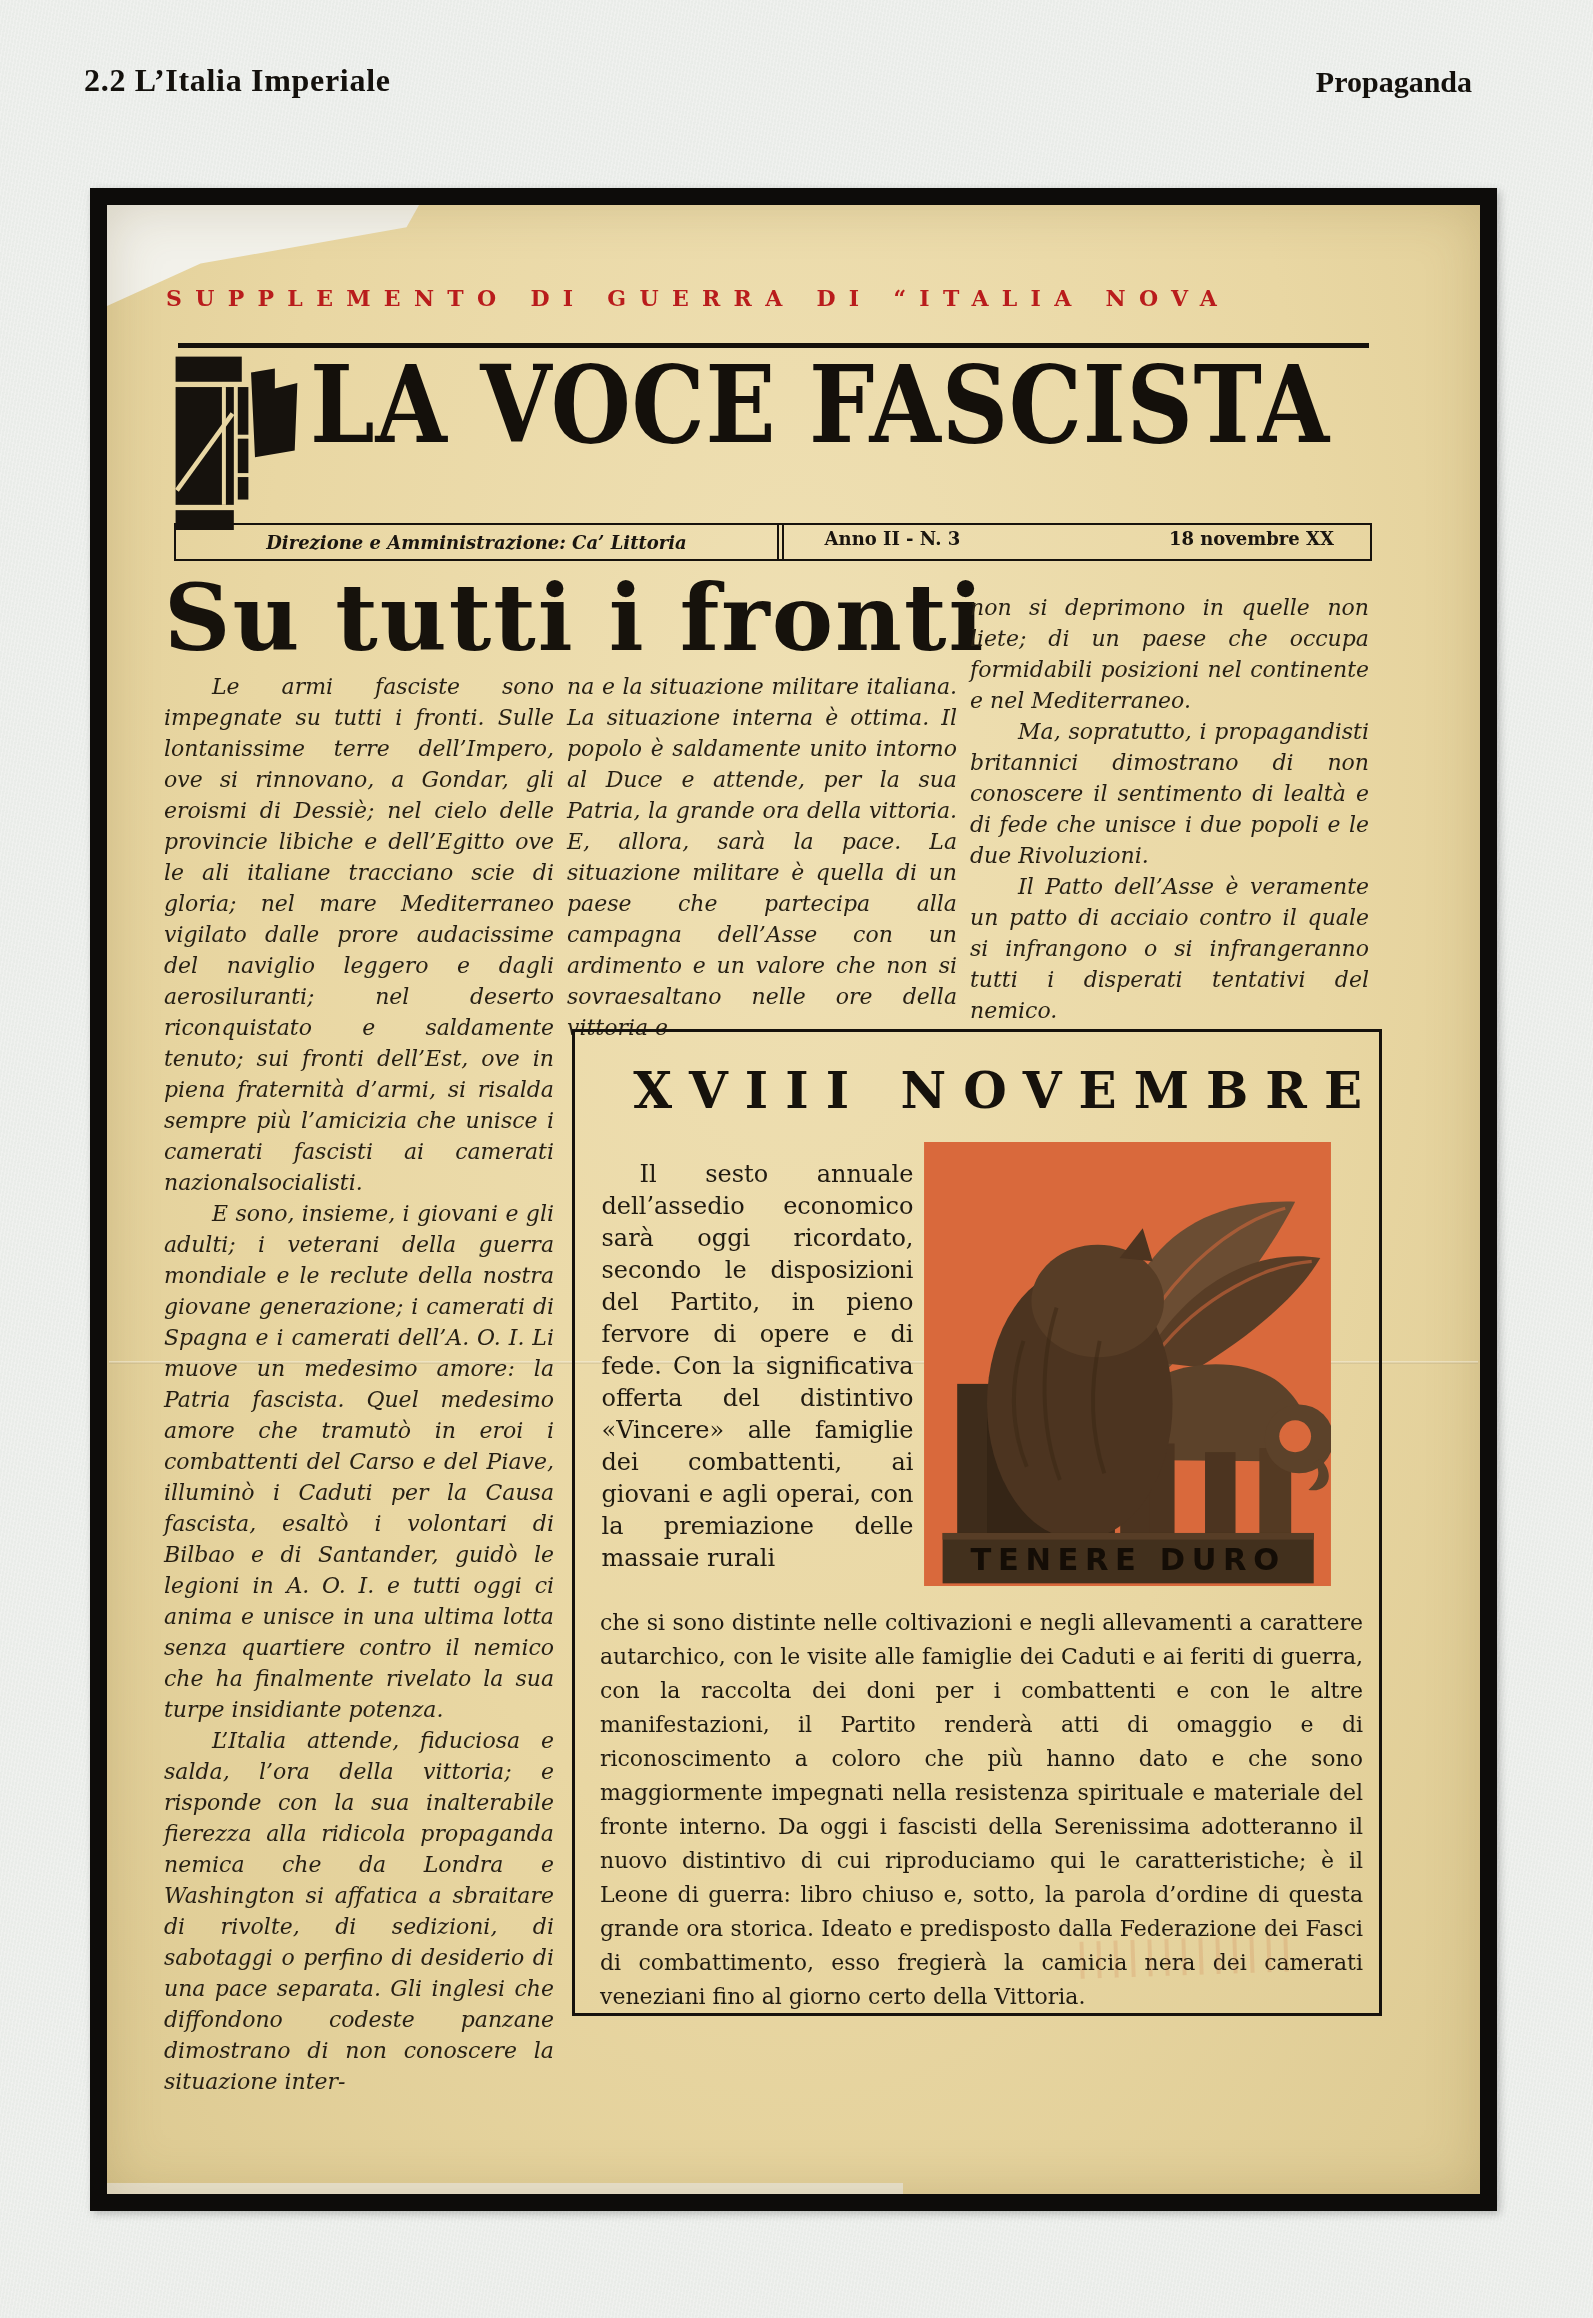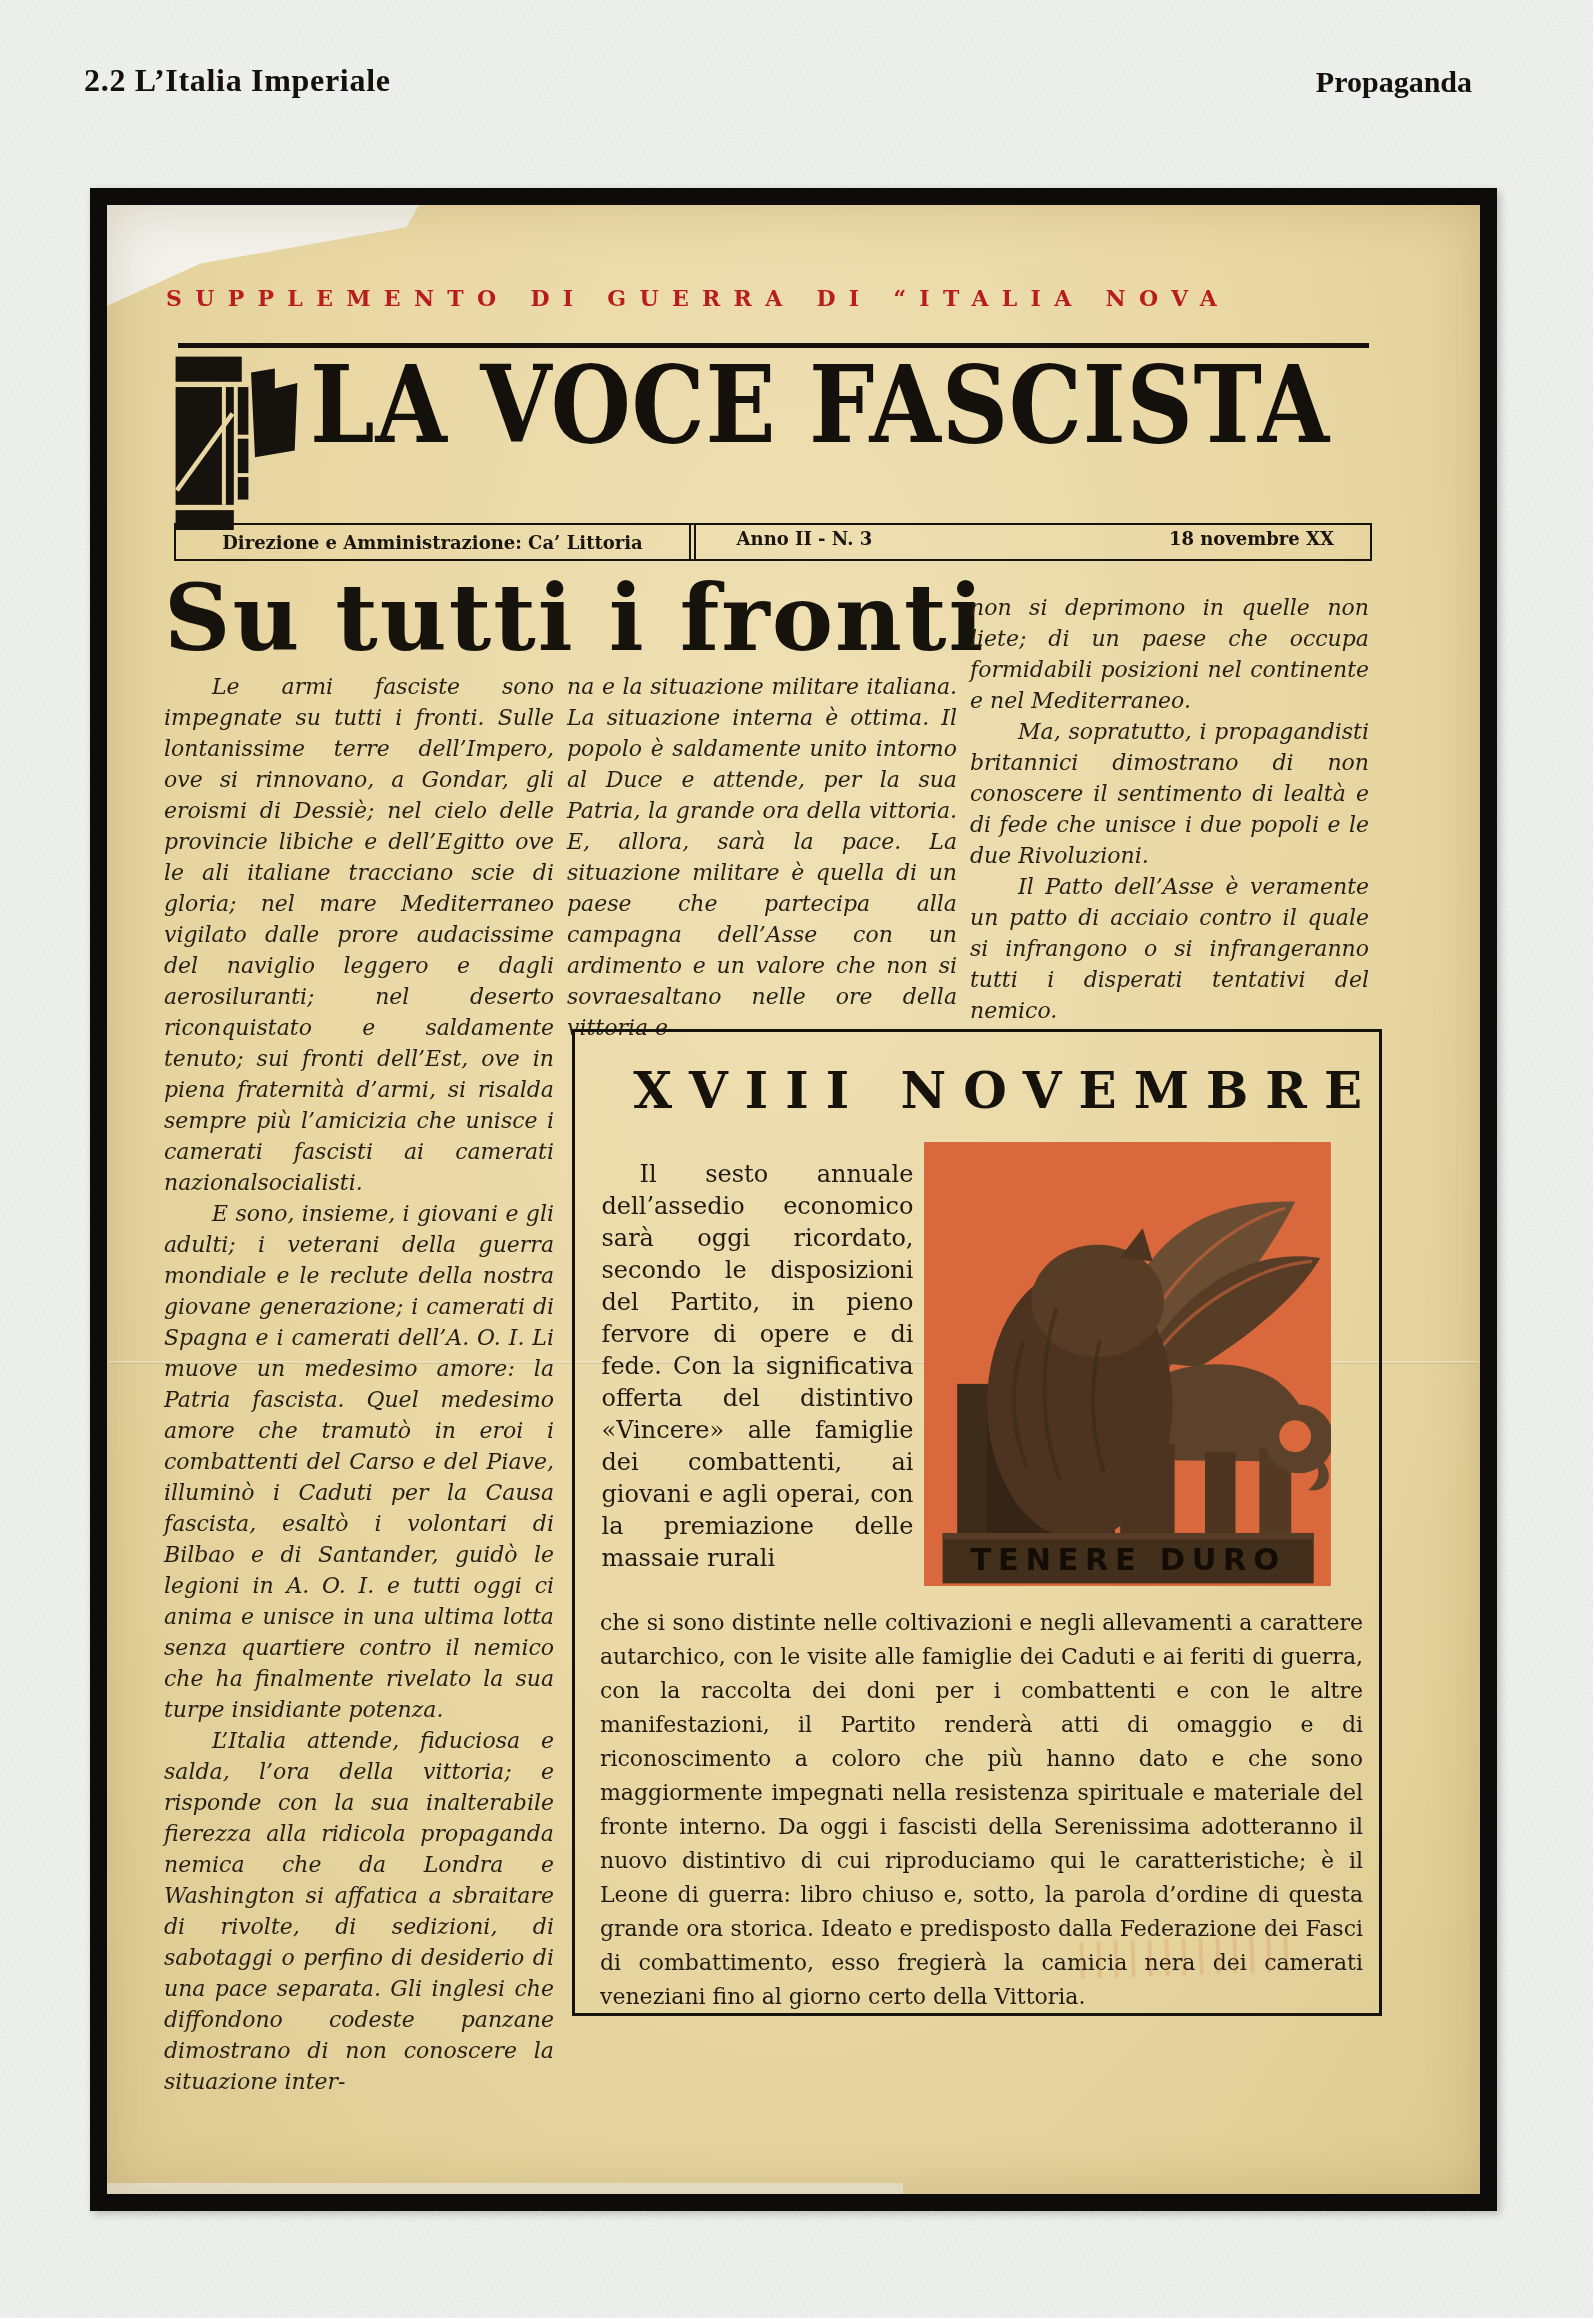--- a/index.html
+++ b/index.html
@@ -26,22 +26,22 @@
         font-size:22px;letter-spacing:13.3px;color:#b91c1c;white-space:nowrap;}
   .masthead-rule{position:absolute;left:178px;top:343px;width:1191px;height:5.3px;background:#15110c;}
   .fasces{position:absolute;left:166px;top:350px;}
   .masthead-title{position:absolute;left:310px;top:345px;width:1074px;font-weight:700;font-size:92px;
         line-height:1.15;letter-spacing:0.7px;white-space:nowrap;color:#14100b;
         transform:scaleY(1.16);transform-origin:0 0;}
   .masthead-subtitle{position:absolute;left:259px;top:486px;width:1101px;text-align:center;
         font-weight:700;font-size:25px;color:#17130d;white-space:nowrap;}
   .info-bar{position:absolute;left:174px;top:523px;width:1198px;height:38px;box-sizing:border-box;
         border:2.7px solid #16120d;display:flex;align-items:stretch;}
-  .bar-cell1{width:513px;display:flex;align-items:center;justify-content:center;
-        font-weight:700;font-size:18px;color:#1a150f;}
+  .bar-cell1{width:601px;display:flex;align-items:center;justify-content:center;
+        font-weight:700;font-size:18px;color:#1a150f;font-style:italic;}
   .bar-divider{width:6.6px;background:linear-gradient(90deg,#16120d 0 2px,transparent 2px 4.6px,#16120d 4.6px 6.6px);}
   .bar-cell2{flex:1;display:flex;align-items:center;justify-content:space-between;
         padding:0 36px 8px 41px;font-weight:700;font-size:18px;color:#1a150f;}
   .headline{position:absolute;left:164px;top:572px;width:929px;font-weight:700;font-size:92px;
         line-height:1;letter-spacing:2px;color:#16120c;white-space:nowrap;}
   .bodycol{position:absolute;text-align:justify;font-style:italic;font-size:22px;line-height:31px;color:#261f13;}
   .bodycol p{margin:0;}
   .bodycol p.indent{text-indent:48px;}
   .col1{left:164px;top:671px;width:390px;}
   .col2{left:567px;top:671px;width:390px;}

